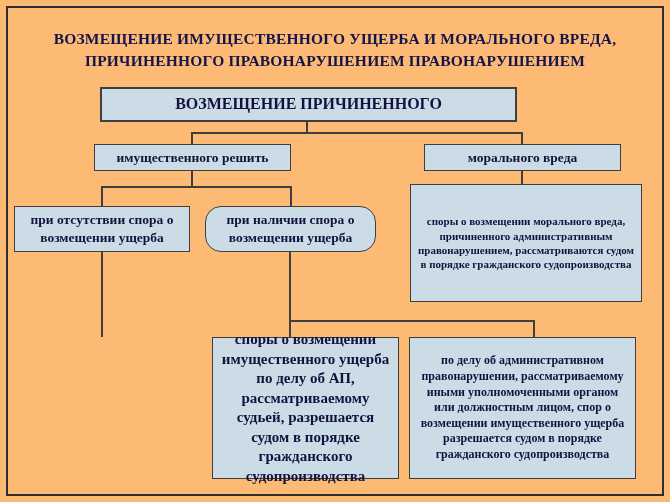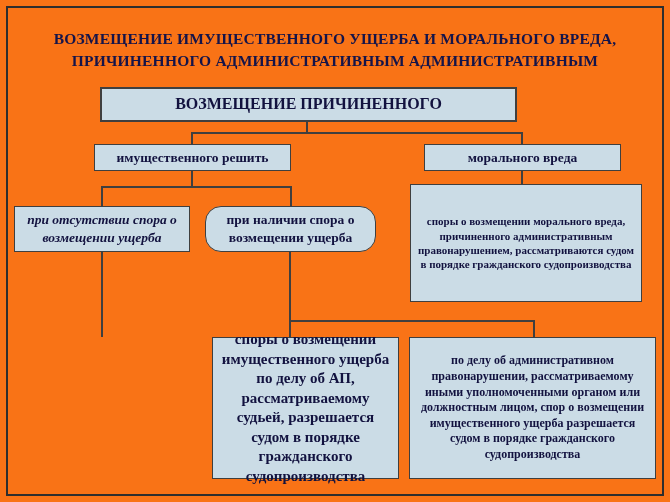--- a/index.html
+++ b/index.html
@@ -5,21 +5,21 @@
   * { margin:0; padding:0; box-sizing:border-box; }
   html,body { width:670px; height:502px; }
   body {
     background:#ffffff;
     font-family:"Liberation Serif", serif;
     overflow:hidden;
   }
   .stage {
     position:relative;
     width:670px; height:502px;
-    background:#f97316;
+    background:#fdba74;
   }
   .frame {
     position:absolute;
     left:6px; top:6px; right:6px; bottom:6px;
     border:2px solid #2e2e2e;
     pointer-events:none;
   }
   .title {
     position:absolute;
     left:22px; right:22px; top:28px;
@@ -40,25 +40,25 @@
     align-items:center;
     justify-content:center;
     text-align:center;
     padding:3px 6px;
     line-height:1.3;
   }
   .n-root       { left:100px; top:87px;  width:417px; height:35px;  font-size:16px; border-width:2px; }
   .n-prop       { left:94px;  top:144px; width:197px; height:27px;  font-size:13.5px; }
   .n-moral      { left:424px; top:144px; width:197px; height:27px;  font-size:13.5px;text-align:right; }
   .n-moral-big  { left:410px; top:184px; width:232px; height:118px; font-size:11px; }
-  .n-nodispute  { left:14px;  top:206px; width:176px; height:46px;  font-size:13.5px;font-style:italic; }
+  .n-nodispute  { left:14px;  top:206px; width:176px; height:46px;  font-size:13.5px; }
   .n-dispute    { left:205px; top:206px; width:171px; height:46px;  font-size:13.5px;border-radius:16px; }
   .n-judge      { left:13px;  top:337px; width:188px; height:154px; font-size:12.5px; }
   .n-courtdisp  { left:212px; top:337px; width:187px; height:142px; font-size:15px; }
-  .n-other      { left:409px; top:337px; width:247px; height:142px; font-size:12px; }
+  .n-other      { left:409px; top:337px; width:227px; height:142px; font-size:12px; }
   .conn { position:absolute; background:#3f3f3f; }
   .c1  { left:306px; top:122px; width:2px;   height:11px; }
   .c2  { left:191px; top:132px; width:332px; height:2px;  }
   .c3  { left:191px; top:132px; width:2px;   height:12px; }
   .c4  { left:521px; top:132px; width:2px;   height:12px; }
   .c5  { left:521px; top:171px; width:2px;   height:13px; }
   .c6  { left:191px; top:171px; width:2px;   height:16px; }
   .c7  { left:101px; top:186px; width:191px; height:2px;  }
   .c8  { left:101px; top:186px; width:2px;   height:20px; }
   .c9  { left:290px; top:186px; width:2px;   height:20px; }
@@ -70,21 +70,21 @@
 </style>
 </head>
 <body>
 
 <div class="stage">
 
   <div class="frame"></div>
 
   <div class="title">
     <div>ВОЗМЕЩЕНИЕ ИМУЩЕСТВЕННОГО УЩЕРБА И МОРАЛЬНОГО ВРЕДА,</div>
-    <div>ПРИЧИНЕННОГО АДМИНИСТРАТИВНЫМ АДМИНИСТРАТИВНЫМ</div>
+    <div>ПРИЧИНЕННОГО ПРАВОНАРУШЕНИЕМ ПРАВОНАРУШЕНИЕМ</div>
   </div>
 
   <div class="conn c1"></div>
   <div class="conn c2"></div>
   <div class="conn c3"></div>
   <div class="conn c4"></div>
   <div class="conn c5"></div>
   <div class="conn c6"></div>
   <div class="conn c7"></div>
   <div class="conn c8"></div>

